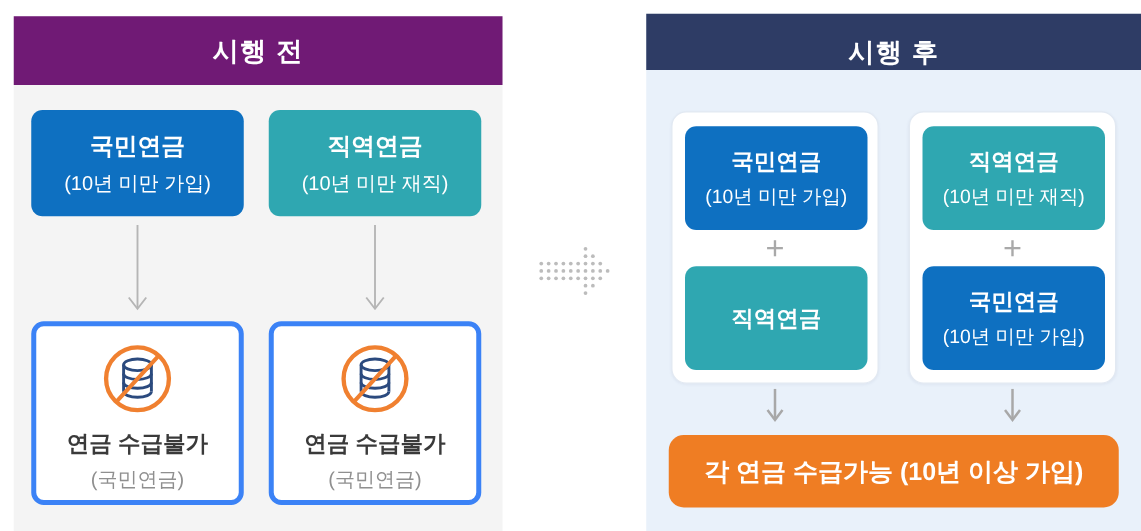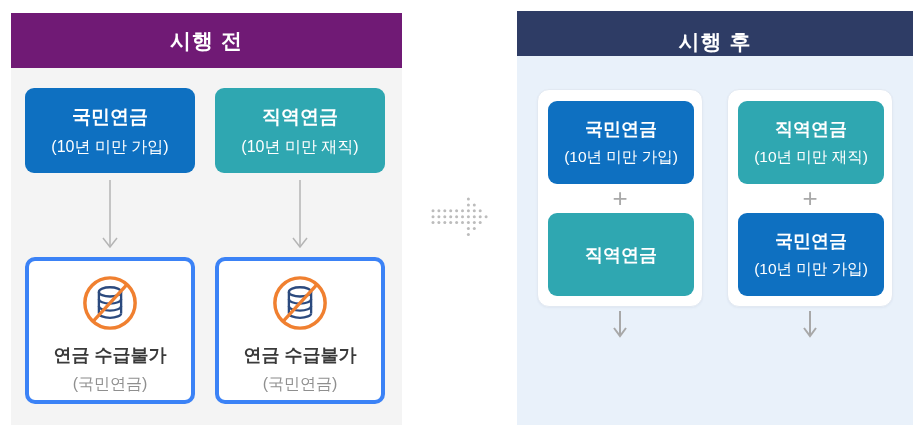--- a/index.html
+++ b/index.html
@@ -197,15 +197,18 @@
 
     <svg class="small-arrow sa-1" viewBox="0 0 18 28">
       <line x1="9" y1="0" x2="9" y2="24" stroke="#a8a8a8" stroke-width="2"></line>
       <path d="M3 17 L9 25 L15 17" fill="none" stroke="#a8a8a8" stroke-width="2"></path>
     </svg>
     <svg class="small-arrow sa-2" viewBox="0 0 18 28">
       <line x1="9" y1="0" x2="9" y2="24" stroke="#a8a8a8" stroke-width="2"></line>
       <path d="M3 17 L9 25 L15 17" fill="none" stroke="#a8a8a8" stroke-width="2"></path>
     </svg>
 
+    <div class="result-banner">
+      <span>각 연금 수급가능 (10년 이상 가입)</span>
+    </div>
   </div>
 
 </div>
 
 </body></html>

